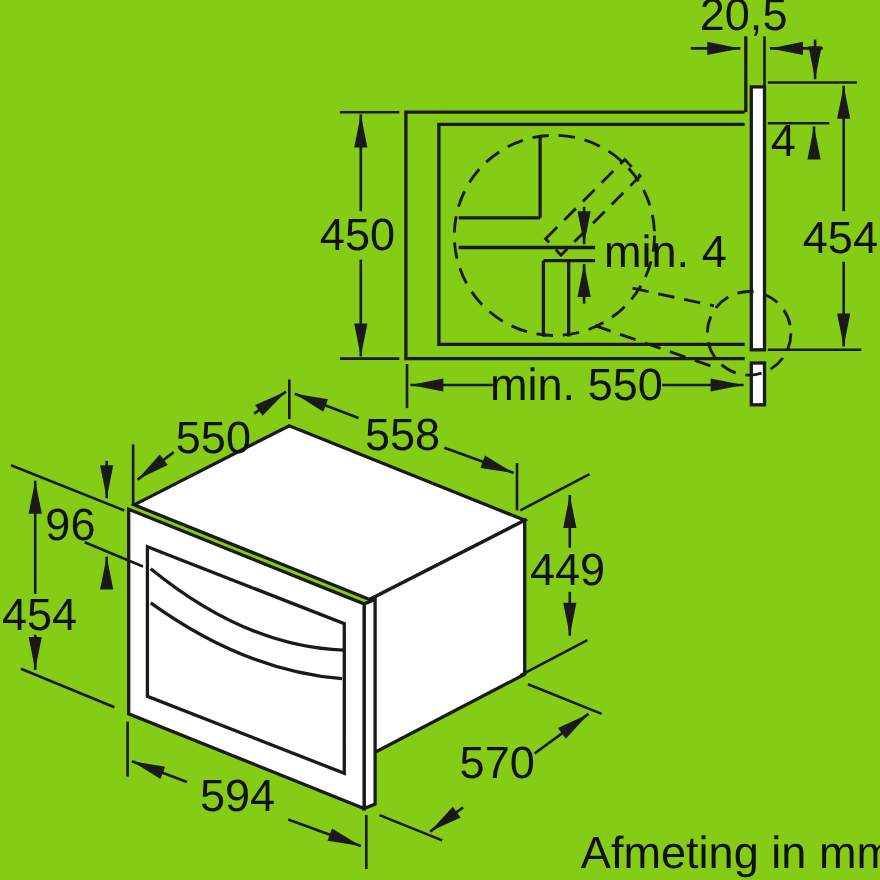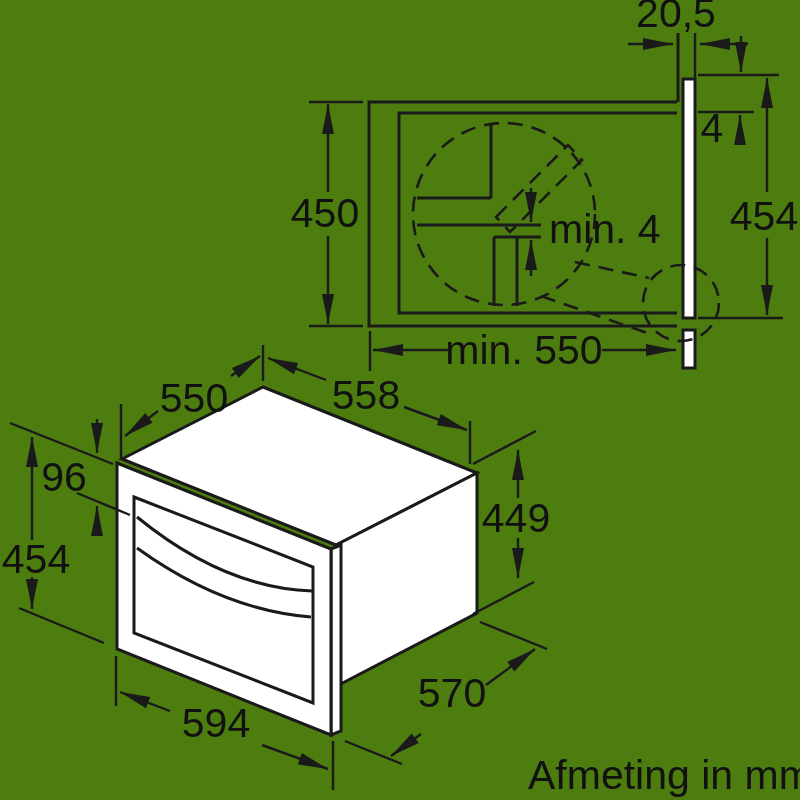--- a/index.html
+++ b/index.html
@@ -1,16 +1,16 @@
 <!DOCTYPE html>
 <html><head>
 <meta charset="utf-8">
 <style>
   html,body{margin:0;padding:0;background:#ffffff;}
-  .page{position:relative;width:800px;height:800px;background:#4d7c0f;overflow:hidden;}
+  .page{position:relative;width:800px;height:800px;background:#84cc16;overflow:hidden;}
   svg{display:block;}
   .obj{stroke:#1a1a1a;stroke-width:3;fill:none;stroke-linejoin:miter;stroke-linecap:butt;}
   .objf{stroke:#1a1a1a;stroke-width:3;fill:#ffffff;stroke-linejoin:miter;}
   .dim{stroke:#1a1a1a;stroke-width:2.4;fill:none;stroke-linecap:butt;}
   .dash{stroke:#1a1a1a;stroke-width:2.6;fill:none;stroke-dasharray:15 9;stroke-linecap:butt;}
   .lbl{font-family:"Liberation Sans","DejaVu Sans",sans-serif;font-size:41px;fill:#111;}
   .lblm{text-anchor:middle;}
 </style>
 </head>
 <body>

